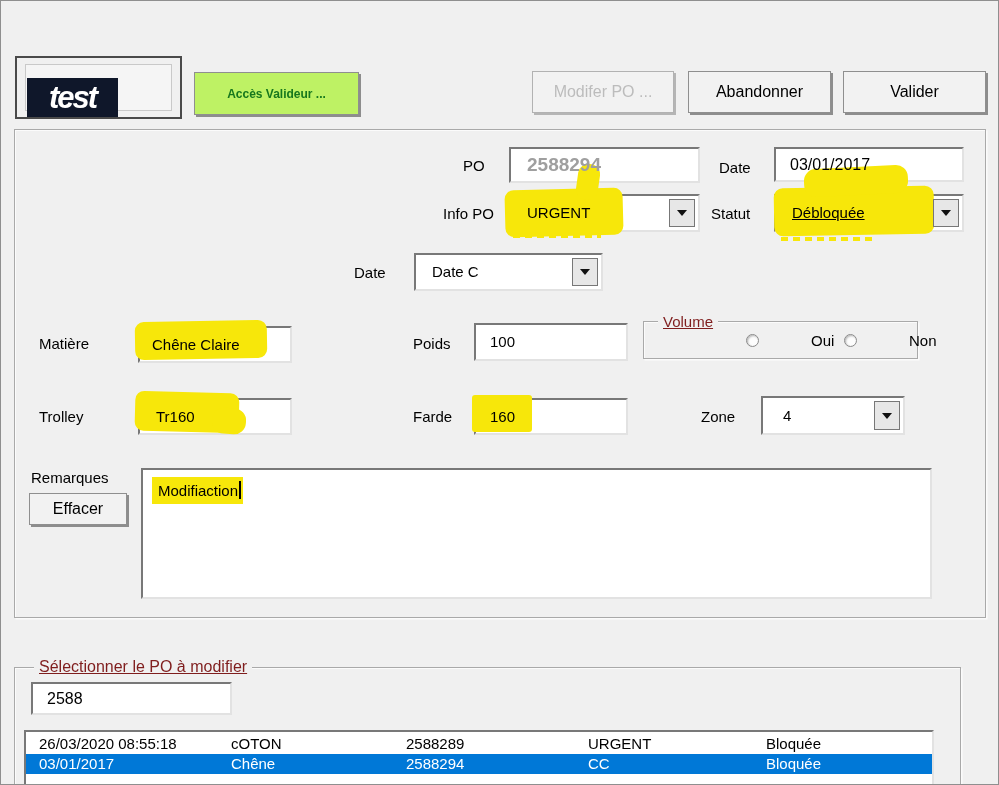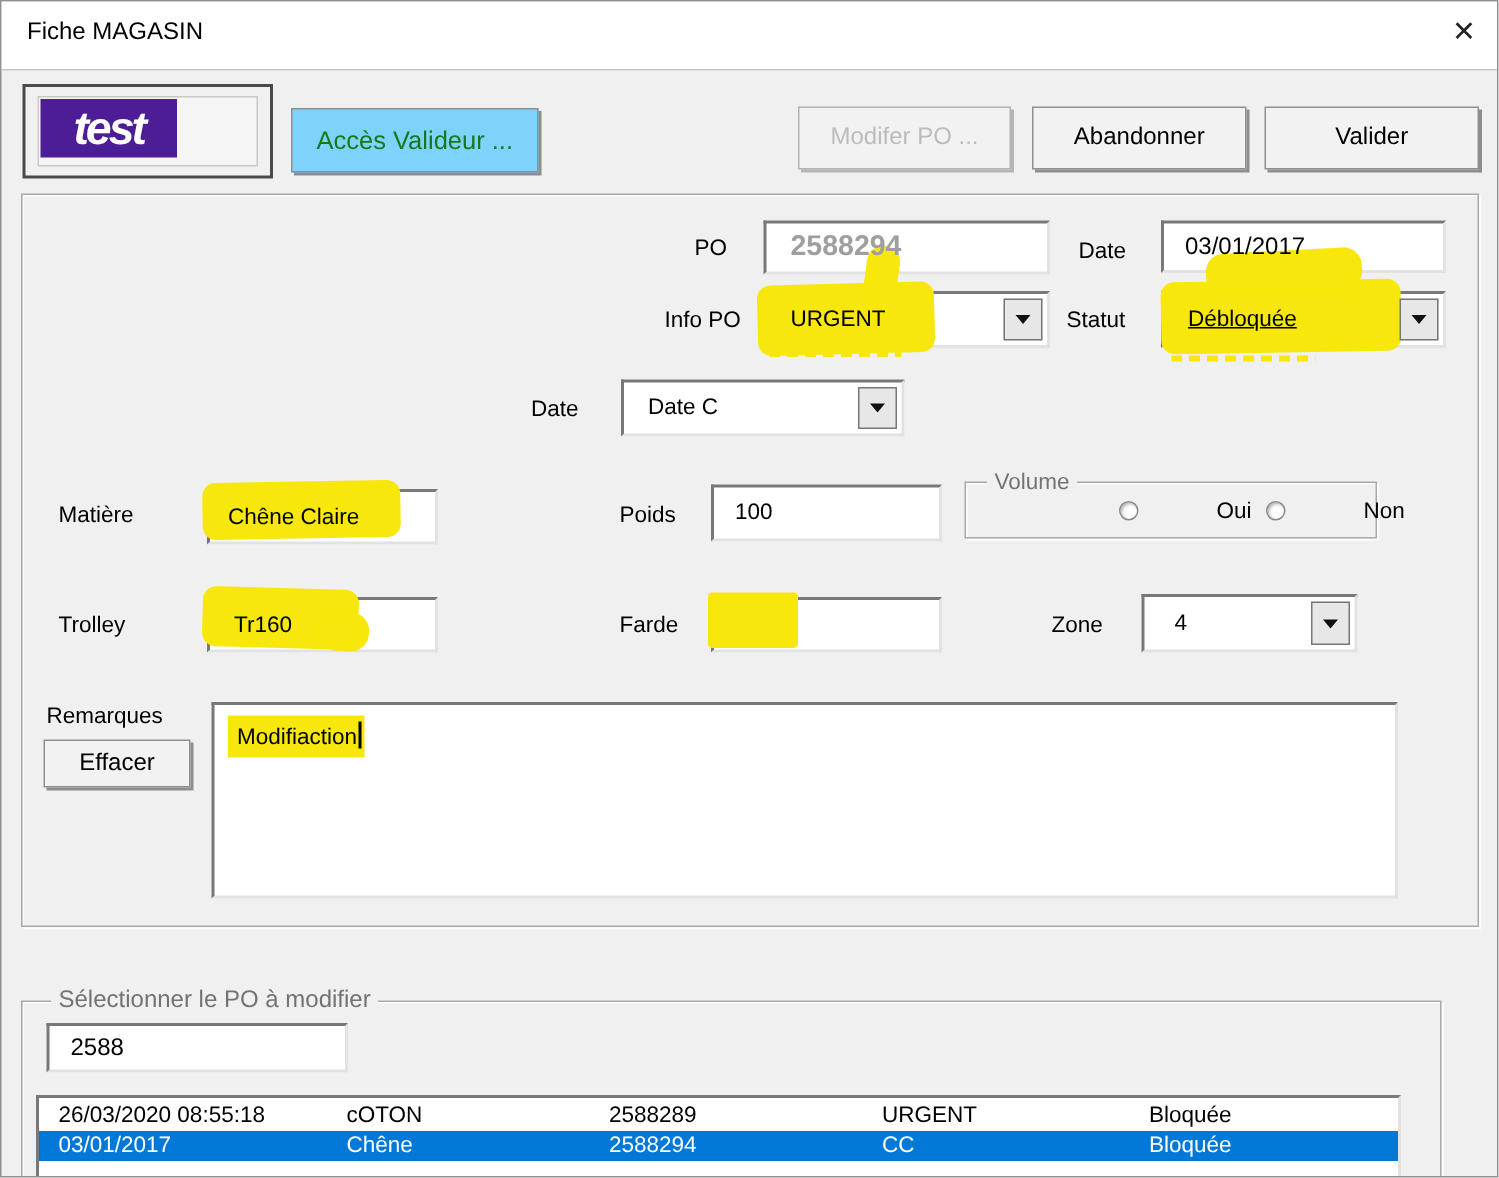--- a/index.html
+++ b/index.html
@@ -12,25 +12,25 @@
   .title{position:absolute;left:17px;top:12px;font-size:16px;color:#000;}
   .close{position:absolute;right:14px;top:10px;font-size:19px;color:#222;cursor:default;line-height:22px;}
   
   .logo-box{position:absolute;left:14px;top:55px;width:167px;height:63px;border:2px solid #4a4a4a;background:#f0f0f0;}
   .logo-inner{position:absolute;left:8px;top:6px;right:8px;bottom:6px;border:1px solid #c9c9c9;background:#f5f5f5;}
   .logo-red{position:absolute;left:1px;top:1px;width:91px;height:39px;display:flex;align-items:center;justify-content:center;}
   .logo-red span{color:#fff;font-weight:bold;font-style:italic;font-size:31px;letter-spacing:-2px;line-height:30px;}
   
   .btn{position:absolute;background:#f2f2f2;border:1px solid #8f8f8f;box-shadow:2px 2px 0 #8d8d8d;
        display:flex;align-items:center;justify-content:center;font-size:16px;color:#000;cursor:default;}
-  .btn.green{background:#7dd3fc;font-weight:normal;font-size:17px;}
+  .btn.green{background:#bef264;font-weight:bold;font-size:12px;}
   .btn.disabled{color:#bcbcbc;border-color:#b2b2b2;box-shadow:2px 2px 0 #b5b5b5;}
   
   .frame{position:absolute;border:1px solid #a9a9a9;box-shadow:inset 1px 1px 0 #fbfbfb,1.5px 1.5px 0 #fbfbfb;}
-  .frame-label{position:absolute;background:#f0f0f0;padding:0 5px;font-size:16px;color:#737373;line-height:18px;}
+  .frame-label{position:absolute;background:#f0f0f0;padding:0 5px;font-size:16px;color:#7f1d1d;line-height:18px;text-decoration:underline;}
   
   .lbl{position:absolute;font-size:15px;color:#000;white-space:nowrap;}
   
   .field,.combo,.listbox,.memo{
     position:absolute;background:#fff;
     border-top:2px solid #787878;border-left:2px solid #787878;
     border-bottom:2px solid #e2e2e2;border-right:2px solid #e2e2e2;
   }
   .field .val,.combo .val{position:relative;z-index:2;display:block;font-size:15px;color:#000;white-space:nowrap;}
   .dd-btn{position:absolute;z-index:3;top:3px;bottom:3px;right:3px;width:26px;background:#e7e7e7;
@@ -52,28 +52,24 @@
   .lrow{position:absolute;left:0;right:0;height:20px;font-size:15px;line-height:20px;color:#000;}
   .lrow.sel{background:#0078d7;color:#fff;}
   .lcell{position:absolute;top:0;white-space:nowrap;}
   .c1{left:13px;} .c2{left:205px;} .c3{left:380px;} .c4{left:562px;} .c5{left:740px;}
 </style>
 </head>
 <body>
 
 <div class="window">
 
-  <div class="titlebar">
-    <span class="title">Fiche MAGASIN</span>
-    <span class="close">✕</span>
-  </div>
 
   <div class="logo-box">
     <div class="logo-inner">
-      <div class="logo-red" style="background:#4c1d95;">
+      <div class="logo-red" style="background:#0f172a;margin-top:12px;">
         <span>test</span>
       </div>
     </div>
   </div>
 
   <div class="btn green" style="left:193px;top:71px;width:165px;height:43px;color:#16771d;">Accès Valideur ...</div>
   <div class="btn disabled" style="left:531px;top:70px;width:142px;height:42px;">Modifer PO ...</div>
   <div class="btn" style="left:687px;top:70px;width:143px;height:42px;">Abandonner</div>
   <div class="btn" style="left:842px;top:70px;width:143px;height:42px;">Valider</div>
 
@@ -145,20 +141,21 @@
   <span class="lbl" style="left:38px;top:407px;">Trolley</span>
   <div class="field" style="left:137px;top:397px;width:154px;height:37px;">
     <div class="hl" style="left:-5px;top:-8px;width:104px;height:40px;transform:rotate(1.5deg);"></div>
     <div class="hl" style="left:72px;top:8px;width:34px;height:26px;transform:rotate(4deg);border-radius:12px;"></div>
     <span class="val" style="line-height:33px;padding-left:16px;">Tr160</span>
   </div>
 
   <span class="lbl" style="left:412px;top:407px;">Farde</span>
   <div class="field" style="left:473px;top:397px;width:154px;height:37px;">
     <div class="hl" style="left:-4px;top:-5px;width:60px;height:37px;border-radius:3px;"></div>
+    <span class="val" style="line-height:33px;padding-left:14px;">160</span>
   </div>
 
   <span class="lbl" style="left:700px;top:407px;">Zone</span>
   <div class="combo" style="left:760px;top:395px;width:144px;height:39px;">
     <span class="val" style="line-height:35px;padding-left:20px;">4</span>
     <div class="dd-btn">
         <span class="tri"></span>
       </div>
   </div>
 

